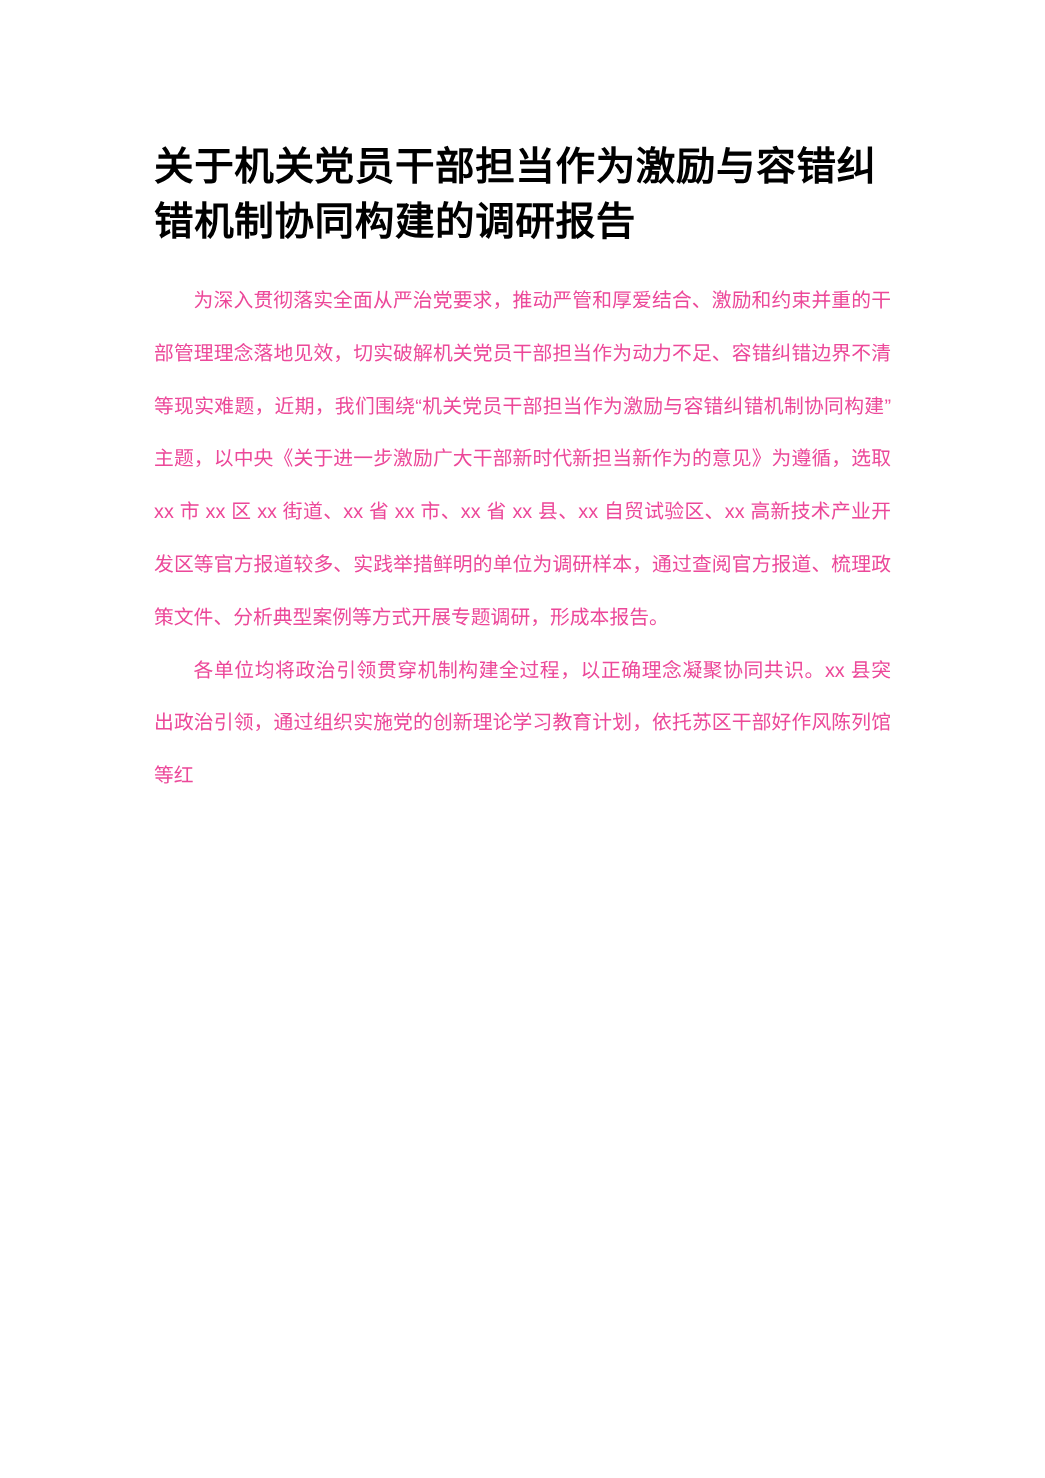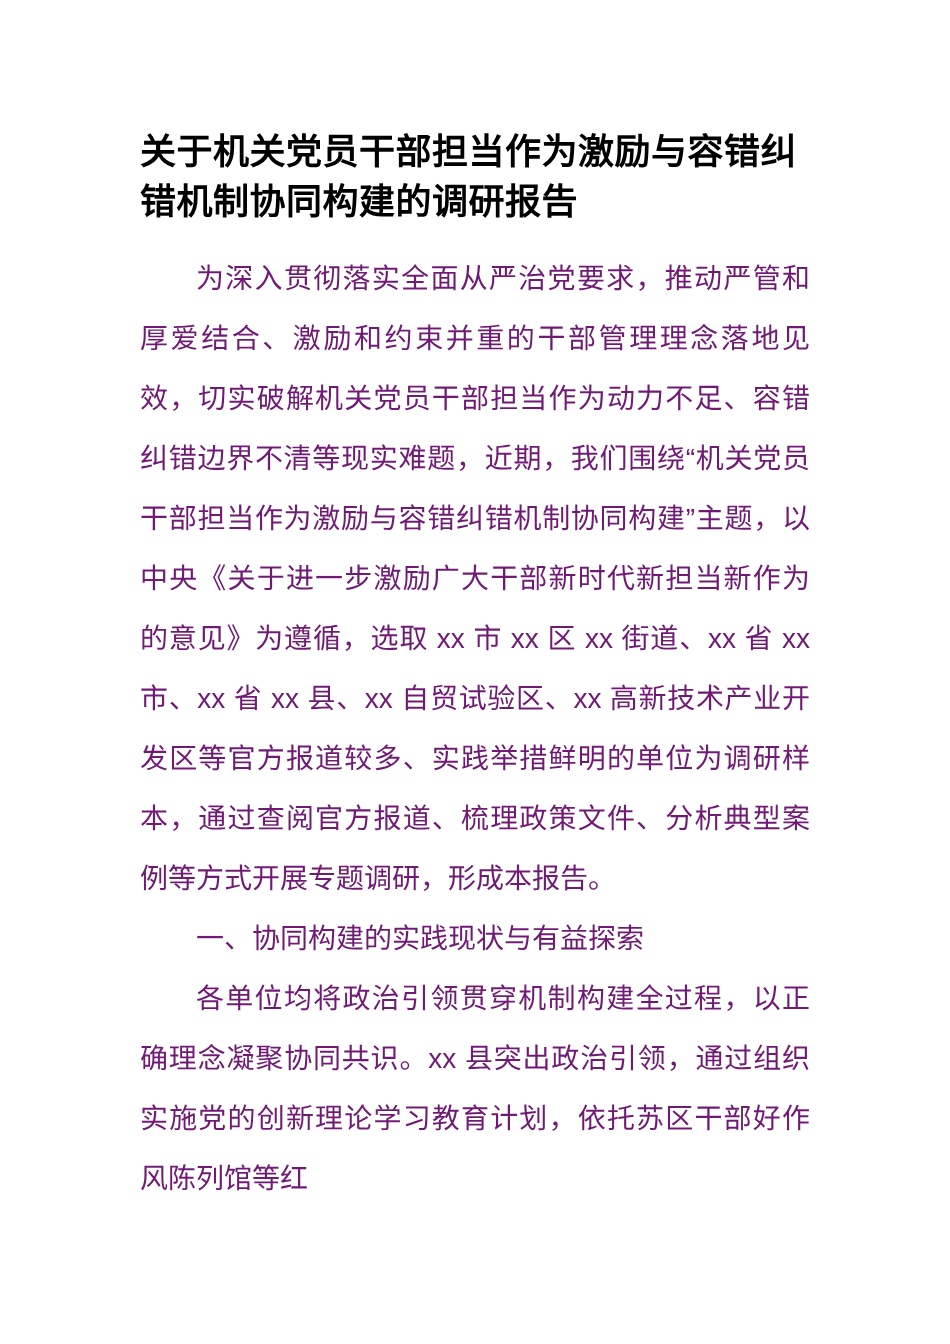--- a/index.html
+++ b/index.html
@@ -28,24 +28,24 @@
     font-weight: 700;
     letter-spacing: 0.5px;
     color: #000000;
   }
   .doc-body {
     margin-top: 22px;
   }
   .para {
     margin: 0;
     padding: 0;
-    font-size: 28px;
-    line-height: 60px;
+    font-size: 18px;
+    line-height: 48px;
     text-indent: 2em;
-    color: #701a75;
+    color: #ec4899;
     font-weight: 400;
   }
   .para.body {
     text-align: justify;
   }
   .para.heading {
     font-weight: 400;
     text-align: left;
   }
   .para.heading-bold {
@@ -53,16 +53,15 @@
     text-align: left;
   }
 </style>
 </head>
 <body>
 
 <div class="page">
   <h1 class="doc-title">关于机关党员干部担当作为激励与容错纠错机制协同构建的调研报告</h1>
   <div class="doc-body">
       <p class="para body">为深入贯彻落实全面从严治党要求，推动严管和厚爱结合、激励和约束并重的干部管理理念落地见效，切实破解机关党员干部担当作为动力不足、容错纠错边界不清等现实难题，近期，我们围绕“机关党员干部担当作为激励与容错纠错机制协同构建”主题，以中央《关于进一步激励广大干部新时代新担当新作为的意见》为遵循，选取 xx 市 xx 区 xx 街道、xx 省 xx 市、xx 省 xx 县、xx 自贸试验区、xx 高新技术产业开发区等官方报道较多、实践举措鲜明的单位为调研样本，通过查阅官方报道、梳理政策文件、分析典型案例等方式开展专题调研，形成本报告。</p>
-      <p class="para heading">一、协同构建的实践现状与有益探索</p>
       <p class="para body">各单位均将政治引领贯穿机制构建全过程，以正确理念凝聚协同共识。xx 县突出政治引领，通过组织实施党的创新理论学习教育计划，依托苏区干部好作风陈列馆等红</p>
     </div>
 </div>
 
 </body></html>

